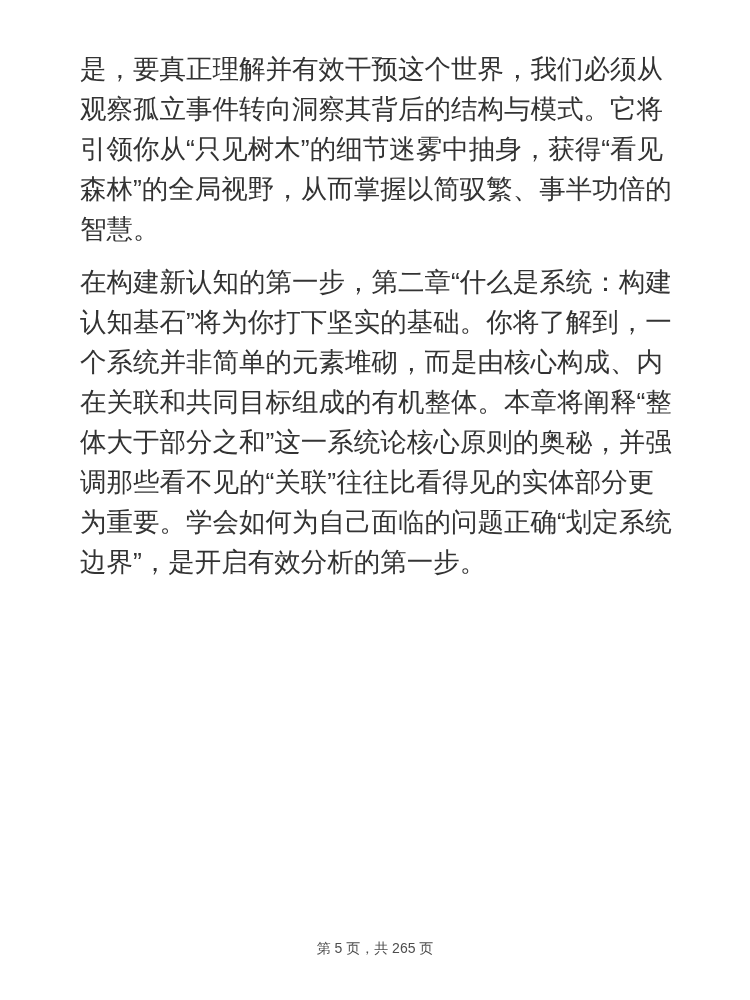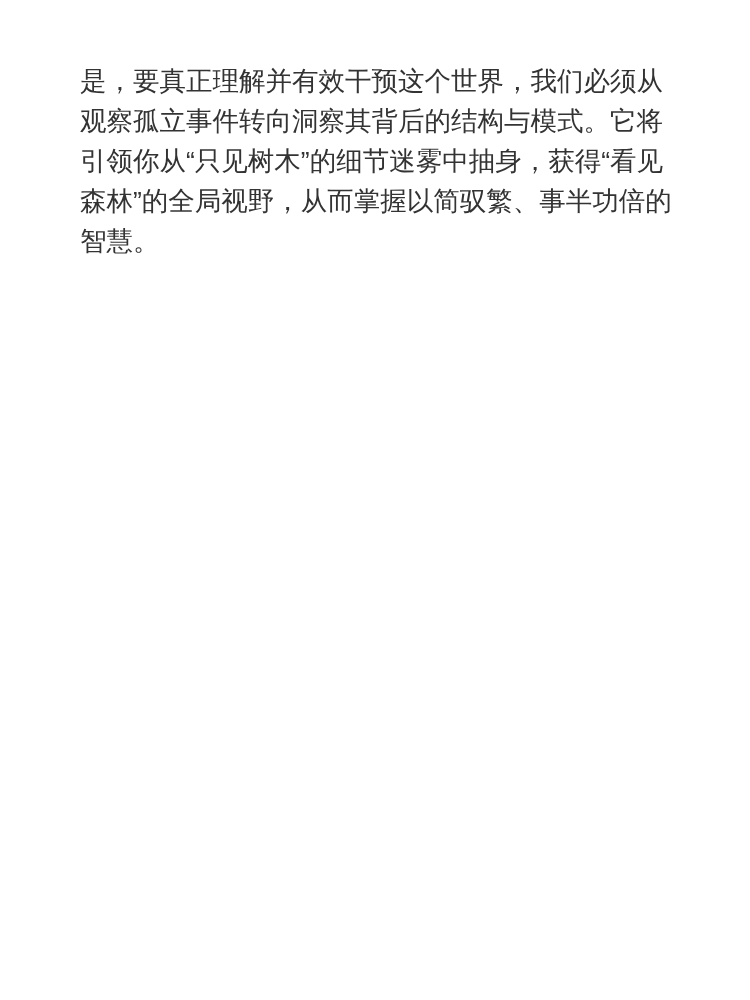--- a/index.html
+++ b/index.html
@@ -19,21 +19,21 @@
     height: 1000px;
     background: #ffffff;
   }
   .content {
     position: absolute;
     top: 49px;
     left: 80px;
     width: 592px;
   }
   .content p {
-    margin: 12px 0 13px 0;
+    margin: 0 0 13px 0;
     font-size: 26.5px;
     line-height: 40px;
     color: #333333;
     text-align: left;
     word-break: break-all;
   }
   .page-footer {
     position: absolute;
     top: 939px;
     left: 0;
@@ -43,14 +43,18 @@
     line-height: 18px;
     color: #4d4d4d;
   }
 </style>
 </head>
 <body>
 
 <div class="page">
   <main class="content">
     <p>是，要真正理解并有效干预这个世界，我们必须从观察孤立事件转向洞察其背后的结构与模式。它将引领你从“只见树木”的细节迷雾中抽身，获得“看见森林”的全局视野，从而掌握以简驭繁、事半功倍的智慧。</p>
+    <p>在构建新认知的第一步，第二章“什么是系统：构建认知基石”将为你打下坚实的基础。你将了解到，一个系统并非简单的元素堆砌，而是由核心构成、内在关联和共同目标组成的有机整体。本章将阐释“整体大于部分之和”这一系统论核心原则的奥秘，并强调那些看不见的“关联”往往比看得见的实体部分更为重要。学会如何为自己面临的问题正确“划定系统边界”，是开启有效分析的第一步。</p>
   </main>
+  <footer class="page-footer">
+    <span>第 5 页，共 265 页</span>
+  </footer>
 </div>
 
 </body></html>

